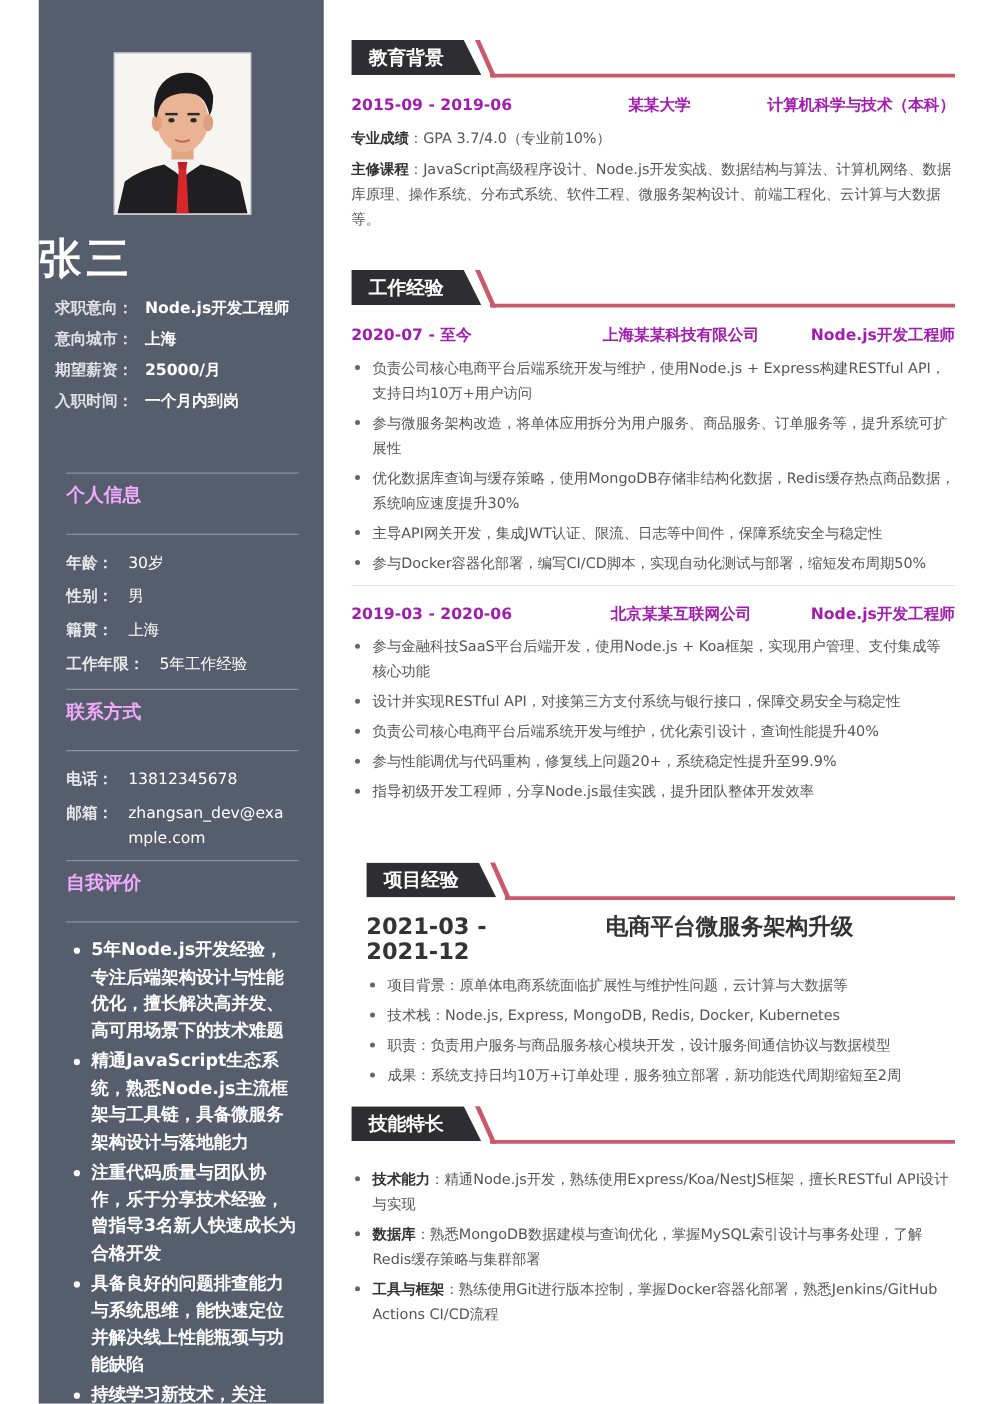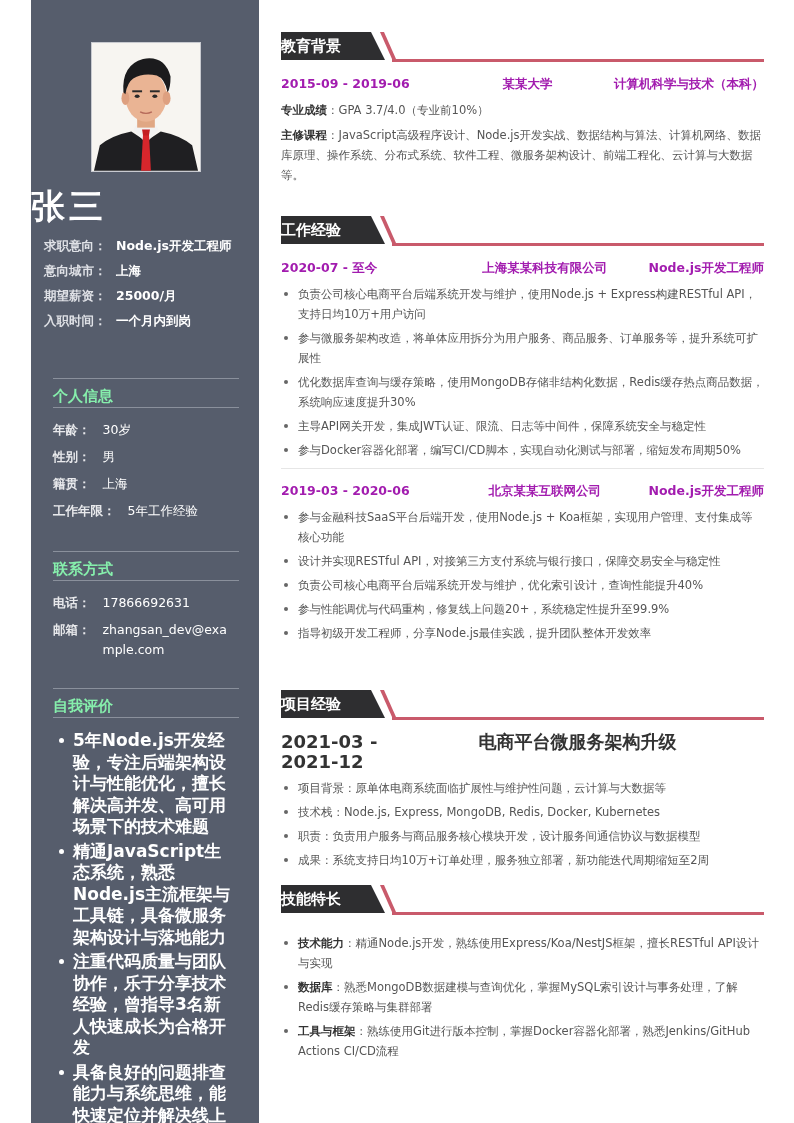--- a/index.html
+++ b/index.html
@@ -19,42 +19,42 @@
     position: absolute; left: 0; right: 0; top: 184px; 
     font-size: 34px; font-weight: bold; letter-spacing: 4px; color: #fff;
   }
   .intent { position: absolute; left: 13px; right: 18px; top: 236px; }
   .kv { display: flex; font-size: 12.5px; font-weight: bold; line-height: 20px; margin-bottom: 5px; }
   .kv .k { color: #dfe1e6; width: 72px; flex-shrink: 0; }
   .kv .v { color: #fff; }
   .side-section { position: absolute; left: 22px; right: 20px; }
   .side-section .rule { height: 1px; background: #8a909c; }
   .side-section h3 {
-    font-size: 15px; font-weight: bold; color: #86efac; padding: 8px 0 1px;
+    font-size: 15px; font-weight: bold; color: #f0abfc; padding: 8px 0 21px;
     border-bottom: 1px solid #8a909c; margin-bottom: 12px;
   }
   .side-kv { display: flex; font-size: 12.5px; line-height: 20px; margin-bottom: 7px; }
   .side-kv .k { font-weight: bold; color: #e8e9ec; flex-shrink: 0; padding-right: 12px; }
   .side-kv .v { color: #fff; word-break: break-all; }
   .eval-list { list-style: none; padding-left: 0; margin-top: 6px; }
   .eval-list li {
-    position: relative; padding-left: 20px; font-size: 17px; font-weight: bold;
+    position: relative; padding-left: 20px; font-size: 14px; font-weight: bold;
     line-height: 21.5px; color: #fff; margin-bottom: 3px; padding-right: 2px;
   }
   .eval-list li::before {
     content: ""; position: absolute; left: 6px; top: 8px; width: 5px; height: 5px;
     border-radius: 50%; background: #fff;
   }
 
   .main { position: absolute; left: 281px; top: 0; width: 483px; }
   .sec-head { position: relative; height: 30px; margin-bottom: 12px; }
   .sec-head .tab {
     position: absolute; left: 0; top: 0; height: 28px; width: 104px;
     background: #2e2e30; color: #fff; font-size: 15px; font-weight: bold;
-    line-height: 28px; 
+    line-height: 28px; padding-left: 14px;
     clip-path: polygon(0 0, 90px 0, 104px 28px, 0 28px);
   }
   .sec-head .slash {
     position: absolute; left: 99px; top: 0; width: 4px; height: 30px;
     background: #c95a6b; transform: skewX(24deg); transform-origin: top left;
   }
   .sec-head .line {
     position: absolute; left: 111px; right: 0; top: 27px; height: 3px; background: #c95a6b;
   }
 
@@ -152,21 +152,21 @@
       <span class="k">工作年限：</span>
       <span class="v">5年工作经验</span>
     </div>
   </section>
 
   <section class="side-section" style="top:551px;">
     <div class="rule"></div>
     <h3>联系方式</h3>
     <div class="side-kv">
       <span class="k">电话：</span>
-      <span class="v">17866692631</span>
+      <span class="v">13812345678</span>
     </div>
     <div class="side-kv">
       <span class="k">邮箱：</span>
       <span class="v">zhangsan_dev@example.com</span>
     </div>
   </section>
 
   <section class="side-section" style="top:688px;">
     <div class="rule"></div>
     <h3>自我评价</h3>
@@ -227,21 +227,21 @@
       <ul class="blist">
         <li>参与金融科技SaaS平台后端开发，使用Node.js + Koa框架，实现用户管理、支付集成等核心功能</li>
         <li>设计并实现RESTful API，对接第三方支付系统与银行接口，保障交易安全与稳定性</li>
         <li>负责公司核心电商平台后端系统开发与维护，优化索引设计，查询性能提升40%</li>
         <li>参与性能调优与代码重构，修复线上问题20+，系统稳定性提升至99.9%</li>
         <li>指导初级开发工程师，分享Node.js最佳实践，提升团队整体开发效率</li>
       </ul>
     </div>
   </section>
 
-  <section style="position:absolute; top:690px; left:0; right:0;">
+  <section style="position:absolute; top:690px; left:12px; right:0;">
     <div class="sec-head">
       <div class="tab">项目经验</div>
       <div class="slash"></div>
       <div class="line"></div>
     </div>
     <div class="row2">
       <span class="c1">2021-03 - 2021-12</span>
       <span class="c2">电商平台微服务架构升级</span>
     </div>
     <ul class="blist">

